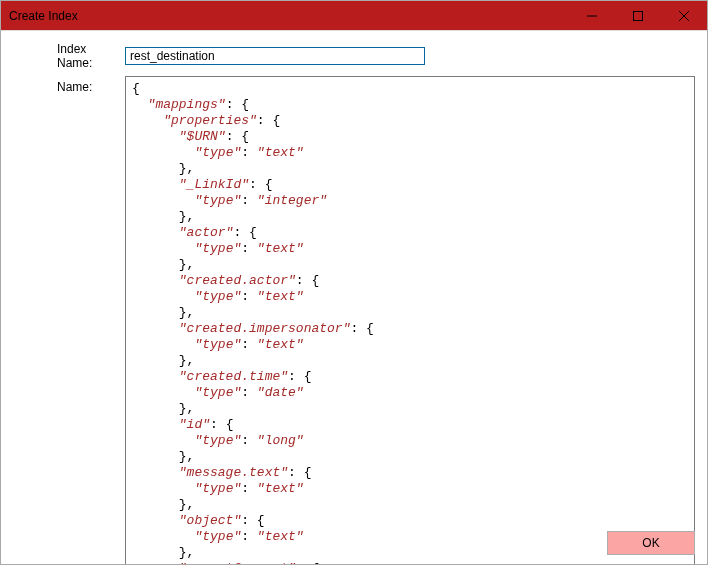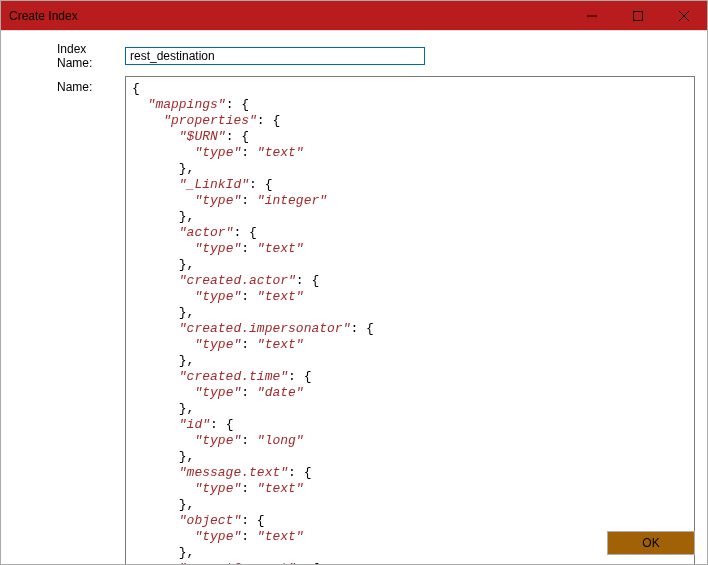--- a/index.html
+++ b/index.html
@@ -85,21 +85,21 @@
       display: flex;
       align-items: center;
       justify-content: flex-end;
       padding: 0 12px;
       gap: 8px;
       border-top: 0;
     }
     .btn {
       width: 88px;
       height: 24px;
-      background: #a16207;
+      background: #fca5a5;
       border: 1px solid #adadad;
       font-family: "Segoe UI", Tahoma, sans-serif;
       font-size: 12px;
       cursor: default;
     }
   </style>
 </head>
 <body>
 
 <div class="titlebar">

